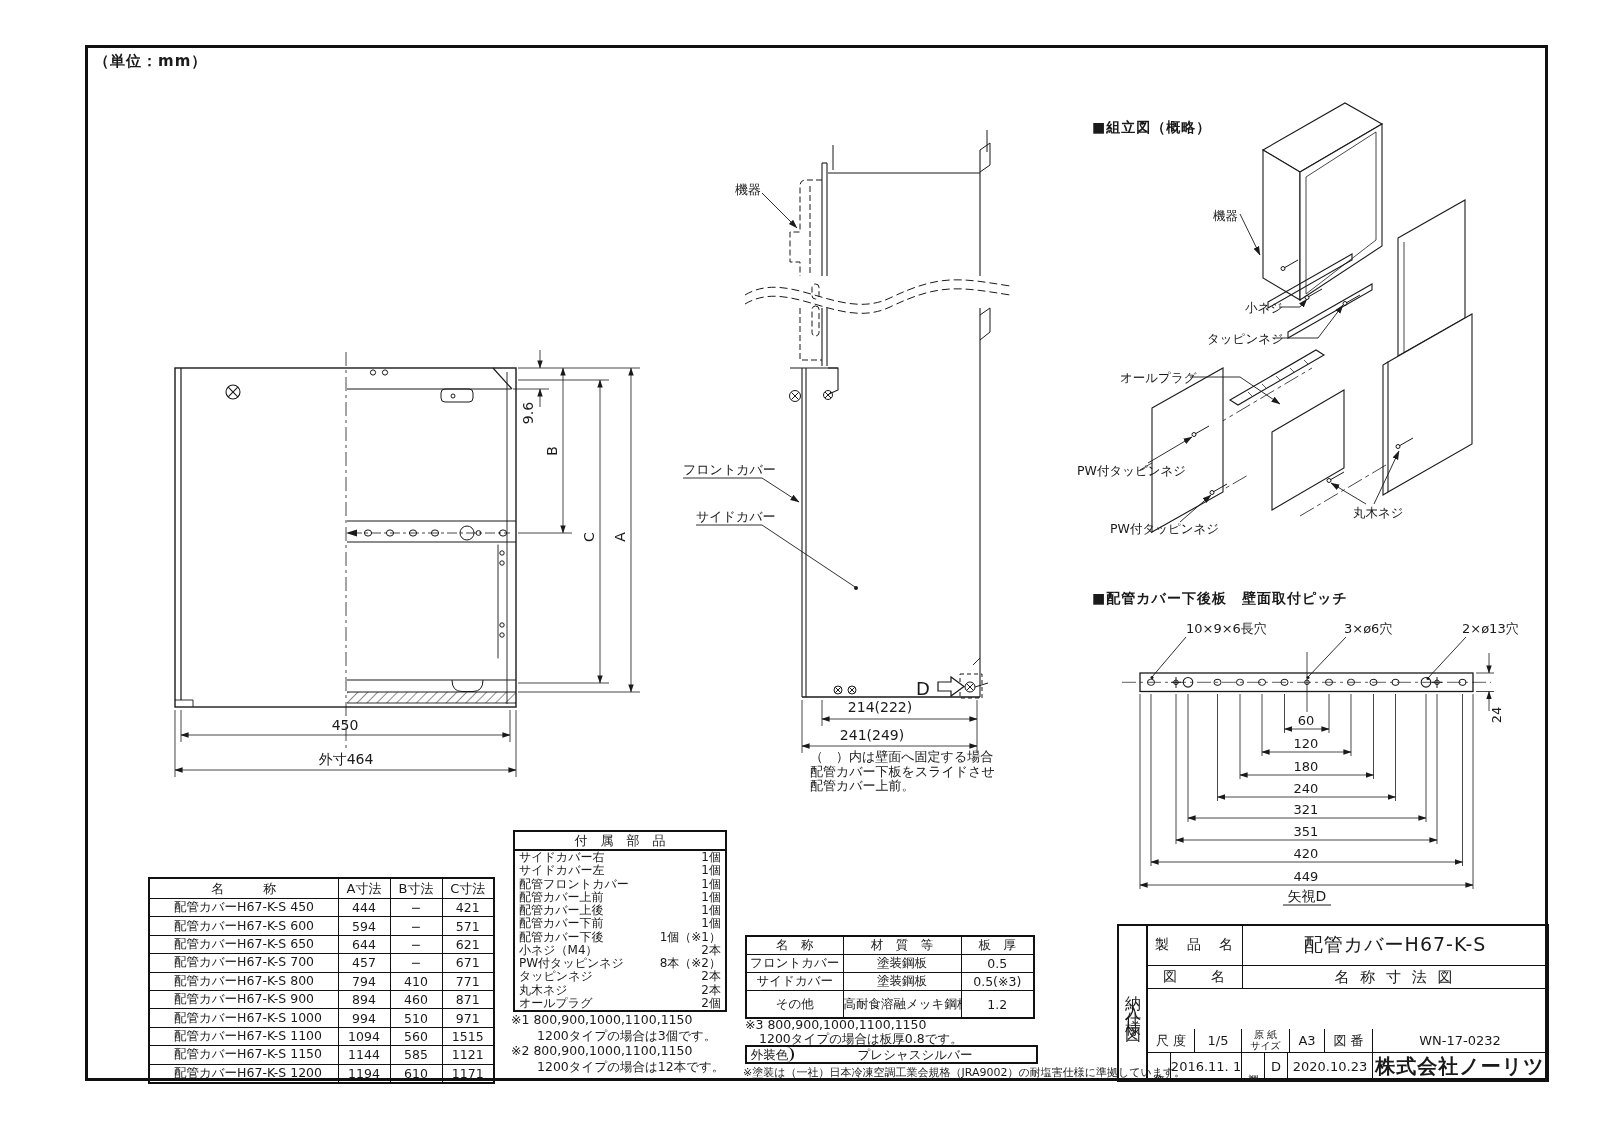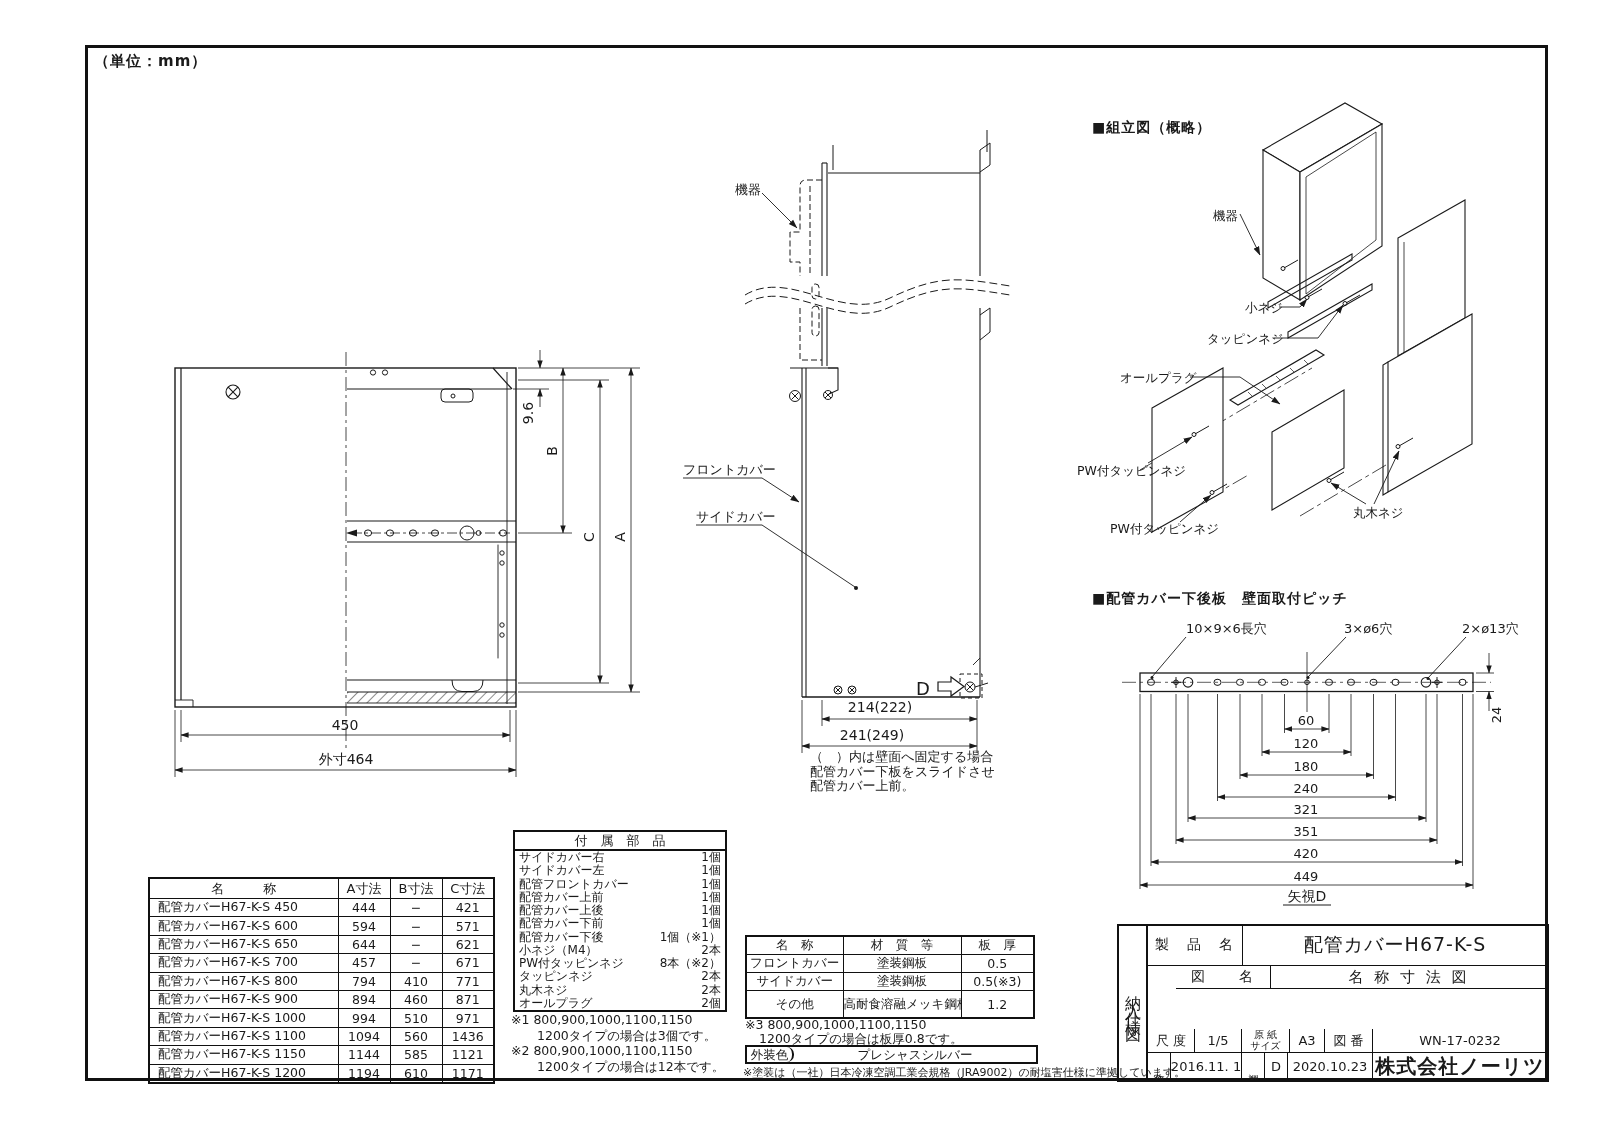--- a/index.html
+++ b/index.html
@@ -15,21 +15,21 @@
   svg text{font-family:"DejaVu Sans","Liberation Sans",sans-serif;fill:#1a1a1a;}
   .lbl{font-size:13px;}
   .dimtxt{font-size:14px;}
   .dimtxt-s{font-size:13px;}
   
   table{border-collapse:collapse;table-layout:fixed;}
   td{border:1px solid #111;font-size:12.5px;padding:0;overflow:hidden;white-space:nowrap;}
   #size-table{left:148px;top:877px;}
   #size-table table{border:2px solid #111;width:345px;}
   #size-table td{height:17.4px;text-align:center;}
-  #size-table td.nm{text-align:left;padding-left:8px;}
+  #size-table td.nm{text-align:left;padding-left:24px;}
   #size-table tr.hd td{height:19px;text-align:center;font-size:13px;}
   #acc-table{left:513px;top:830px;width:210px;border:2px solid #111;}
   #acc-head{height:17px;border-bottom:2px solid #111;text-align:center;font-size:13px;line-height:17px;font-family:Liberation Serif, serif;}
   .acc-row{display:flex;justify-content:space-between;height:13.25px;line-height:13.4px;font-size:12px;padding:0 4px;}
   #acc-notes{left:511px;top:1012px;font-size:12.5px;line-height:15.5px;white-space:nowrap;}
   #acc-notes .ind{padding-left:26px;}
   #mat-table{left:745px;top:935px;}
   #mat-table table{border:2px solid #111;width:288px;}
   #mat-table td{text-align:center;height:17px;font-size:12.5px;}
   #mat-note{left:745px;top:1018px;font-size:12.5px;line-height:14px;white-space:nowrap;}
@@ -41,21 +41,21 @@
   
   #title-block{left:1117px;top:924px;width:428px;height:154px;border:2px solid #111;display:flex;}
   #tb-side{width:27px;border-right:2px solid #111;display:flex;align-items:center;justify-content:center;
            writing-mode:vertical-rl;text-orientation:upright;font-size:16px;letter-spacing:8px;}
   #tb-main{flex:1;display:flex;flex-direction:column;}
   .tb-row{display:flex;border-bottom:1.5px solid #111;}
   .tb-row:last-child{border-bottom:none;}
   .tb-cell{border-right:1.5px solid #111;display:flex;align-items:center;justify-content:center;overflow:hidden;white-space:nowrap;}
   .tb-cell:last-child{border-right:none;}
   #tb-r1{height:54px;}
-  #tb-r2{height:32px;margin-left:28px;}
+  #tb-r2{height:32px;}
   #tb-r3{height:31.5px;margin-top:40px;}
   #tb-r4{flex:1;}
   .w-label{width:94px;font-size:14px;letter-spacing:2px;}
   .big-val{flex:1;font-size:19px;letter-spacing:1px;}
   .mid-val{flex:1;font-size:15px;letter-spacing:3px;}
   .sm{font-size:13px;}
   .tiny{font-size:10px;line-height:10.5px;}
   .vert2{writing-mode:vertical-rl;text-orientation:upright;font-size:10px;letter-spacing:1px;}
   #company{flex:1;font-size:20px;font-weight:bold;letter-spacing:1px;}
 </style>
@@ -456,21 +456,21 @@
     <tr>
           <td class="nm">配管カバーH67-K-S 1000</td>
           <td>994</td>
           <td>510</td>
           <td>971</td>
         </tr>
     <tr>
           <td class="nm">配管カバーH67-K-S 1100</td>
           <td>1094</td>
           <td>560</td>
-          <td>1436</td>
+          <td>1515</td>
         </tr>
     <tr>
           <td class="nm">配管カバーH67-K-S 1150</td>
           <td>1144</td>
           <td>585</td>
           <td>1121</td>
         </tr>
     <tr>
           <td class="nm">配管カバーH67-K-S 1200</td>
           <td>1194</td>

